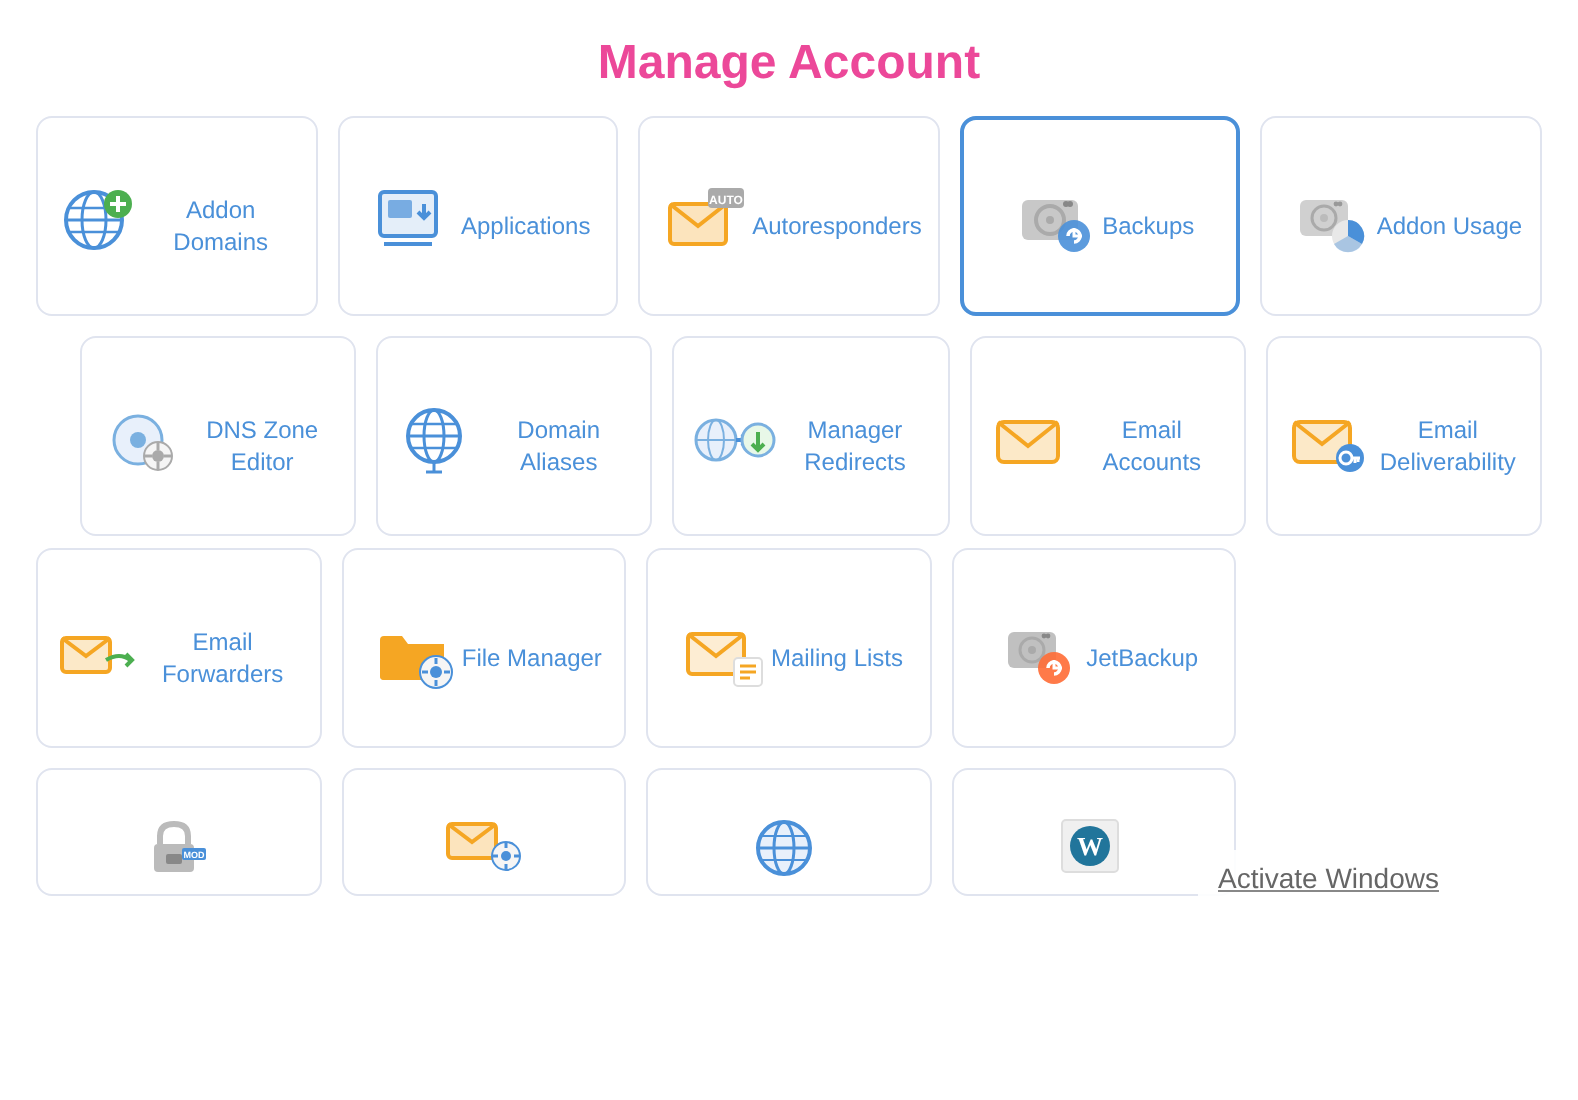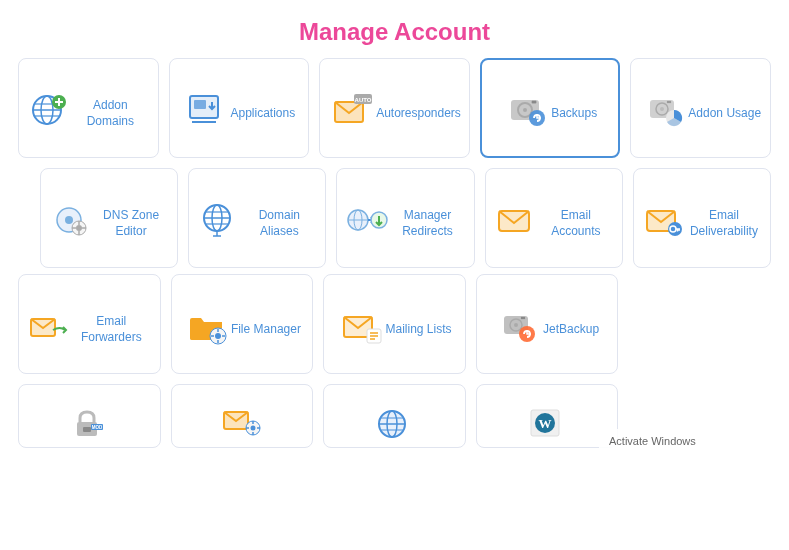--- a/index.html
+++ b/index.html
@@ -375,17 +375,17 @@
     <div class="card-partial card">
       <div class="icon-wrap">
         <svg width="40" height="30" viewBox="0 0 40 30">
           <rect x="4" y="2" width="28" height="26" rx="2" fill="#f0f0f0" stroke="#ddd" stroke-width="1"></rect>
           <circle cx="18" cy="15" r="10" fill="#21759b"></circle>
           <text x="18" y="19.5" font-size="13" fill="white" text-anchor="middle" font-weight="bold" font-family="serif">W</text>
         </svg>
       </div>
     </div>
 
-    <div style="position:absolute; bottom:-5px; right:0; width:190px; background:rgba(255,255,255,0.9); padding:6px 10px; font-size:11px; color:#888; border-top-left-radius:4px;">
+    <div style="position:absolute; bottom:-5px; right:0; width:190px; background:rgba(255,255,255,0.9); padding:6px 10px; font-size:14px; color:#888; border-top-left-radius:4px;text-decoration:underline;">
       <div style="font-weight:500; color:#666;">Activate Windows</div>
     </div>
   </div>
 </div>
 
 </body></html>

